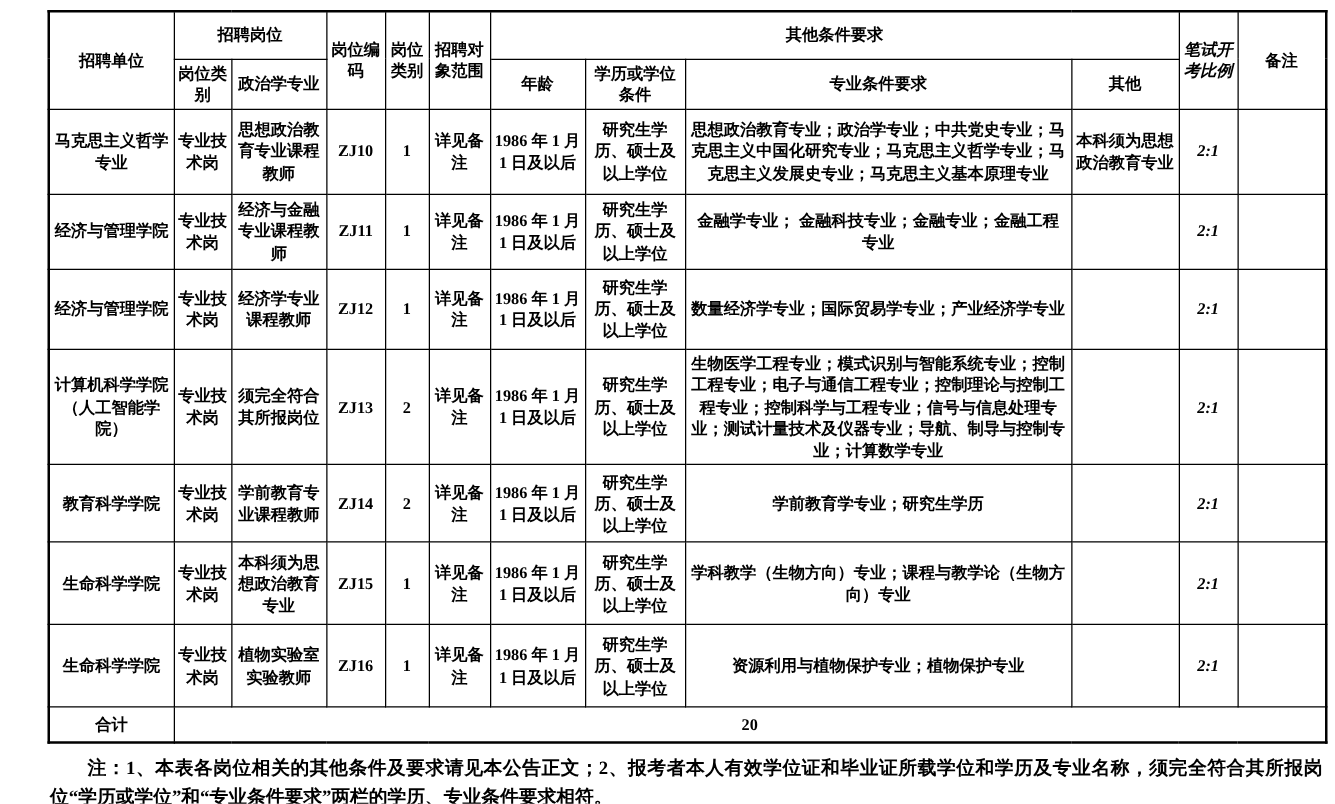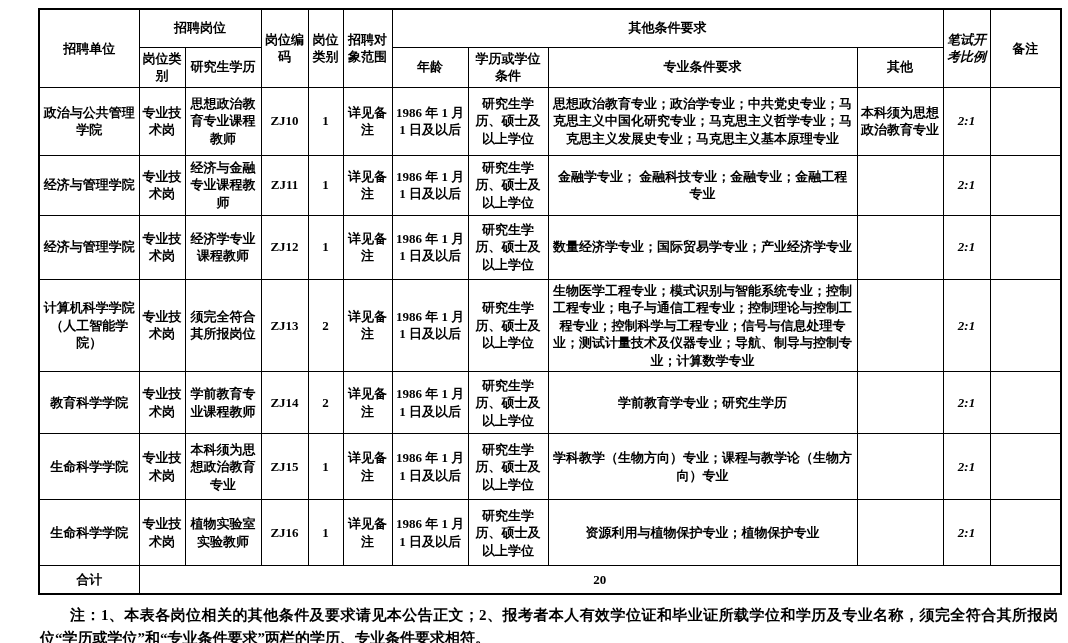--- a/index.html
+++ b/index.html
@@ -90,31 +90,31 @@
         <th colspan="2">招聘岗位</th>
         <th rowspan="2" class="c-code">岗位编码</th>
         <th rowspan="2" class="c-count">岗位类别</th>
         <th rowspan="2" class="c-scope">招聘对象范围</th>
         <th colspan="4">其他条件要求</th>
         <th rowspan="2" class="c-ratio">笔试开考比例</th>
         <th rowspan="2">备注</th>
       </tr>
       <tr class="h2">
         <th class="c-category">岗位类别</th>
-        <th>研究生学历</th>
+        <th>政治学专业</th>
         <th>年龄</th>
         <th>学历或学位条件</th>
         <th>专业条件要求</th>
         <th>其他</th>
       </tr>
     </thead>
     <tbody>
 
     <tr class="r0">
-          <td class="c-unit">政治与公共管理学院</td>
+          <td class="c-unit">马克思主义哲学专业</td>
           <td class="c-category">专业技术岗</td>
           <td class="c-name">思想政治教育专业课程教师</td>
           <td class="c-code">ZJ10</td>
           <td class="c-count">1</td>
           <td class="c-scope">详见备注</td>
           <td class="c-age">1986 年 1 月 1 日及以后</td>
           <td class="c-education">研究生学历、硕士及以上学位</td>
           <td class="c-majors">思想政治教育专业；政治学专业；中共党史专业；马克思主义中国化研究专业；马克思主义哲学专业；马克思主义发展史专业；马克思主义基本原理专业</td>
           <td class="c-other">本科须为思想政治教育专业</td>
           <td class="c-ratio">2:1</td>

